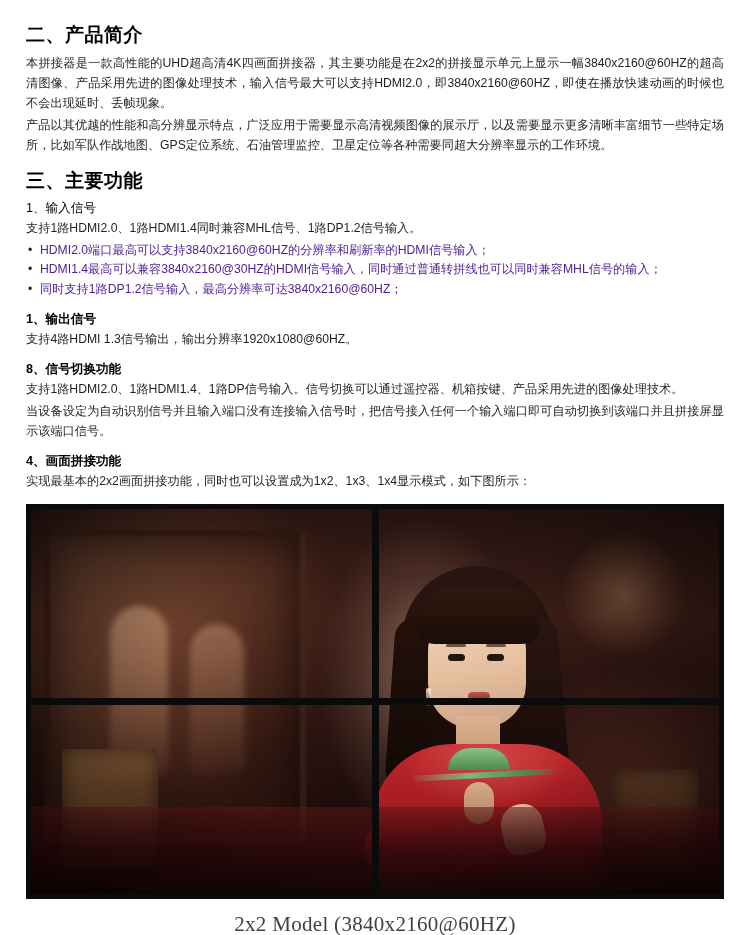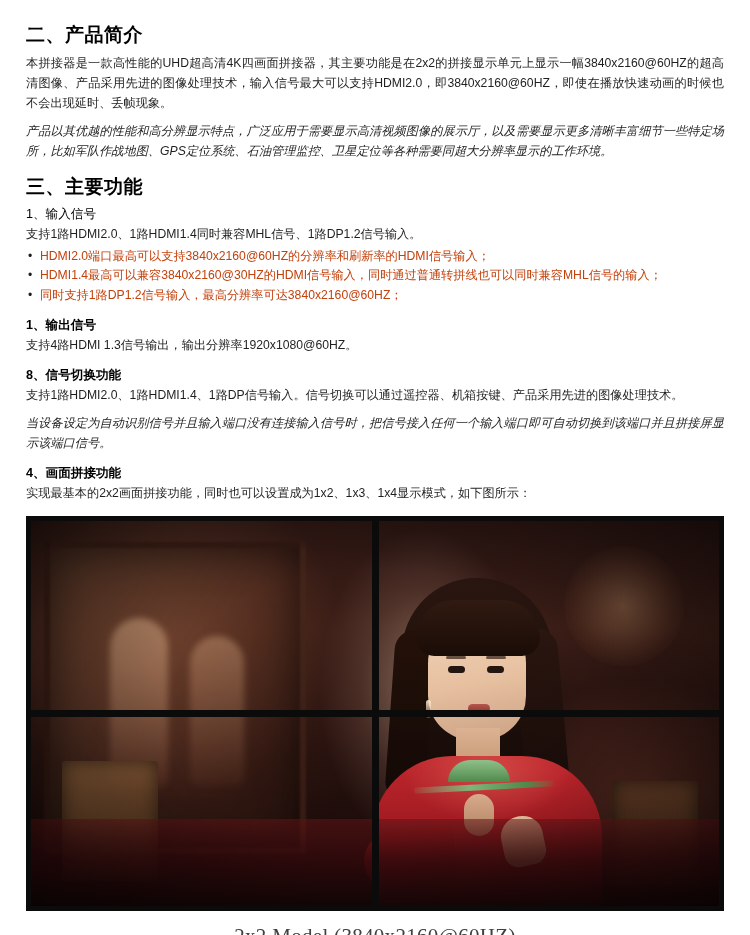--- a/index.html
+++ b/index.html
@@ -32,22 +32,21 @@
     margin-bottom: 12px;
   }
   p.body-text {
     font-size: 12.2px;
     line-height: 1.62;
     margin: 0;
     text-align: justify;
     color: #1f1f1f;
   }
   p.body-text + p.body-text {
-    margin-top: 9px;
-    font-style: italic;
+    margin-top: 3px;
   }
   .sub-head {
     font-size: 12.6px;
     font-weight: bold;
     margin: 0 0 2px 0;
     color: #000;
   }
   .sub-head.plain {
     font-weight: normal;
   }
@@ -57,21 +56,21 @@
   ul.bullets {
     list-style: none;
     margin: 2px 0 0 0;
     padding: 0;
   }
   ul.bullets li {
     font-size: 12.2px;
     line-height: 1.62;
     padding-left: 14px;
     position: relative;
-    color: #c2410c;
+    color: #4c1d95;
   }
   ul.bullets li:before {
     content: "\2022";
     position: absolute;
     left: 2px;
     top: 0;
     color: #1f1f1f;
   }
   .figure {
     margin-top: 10px;

